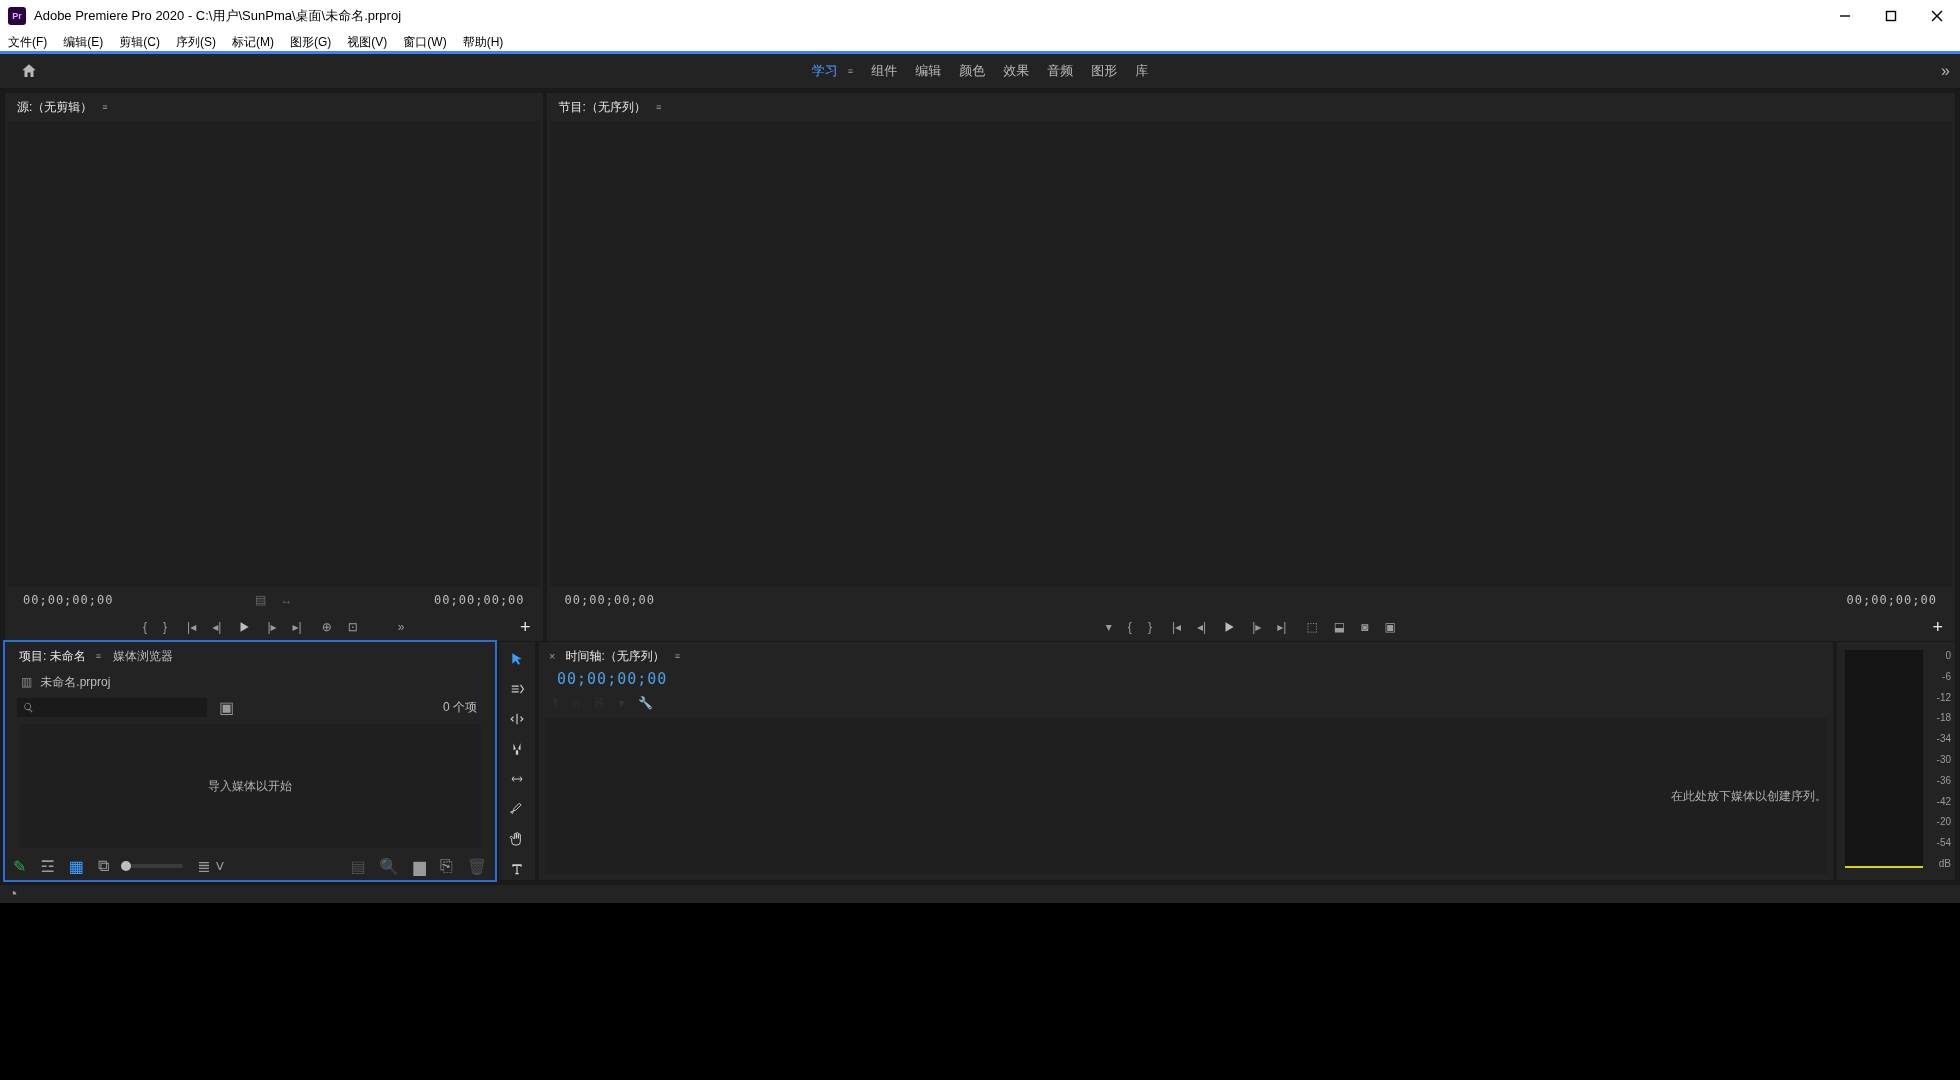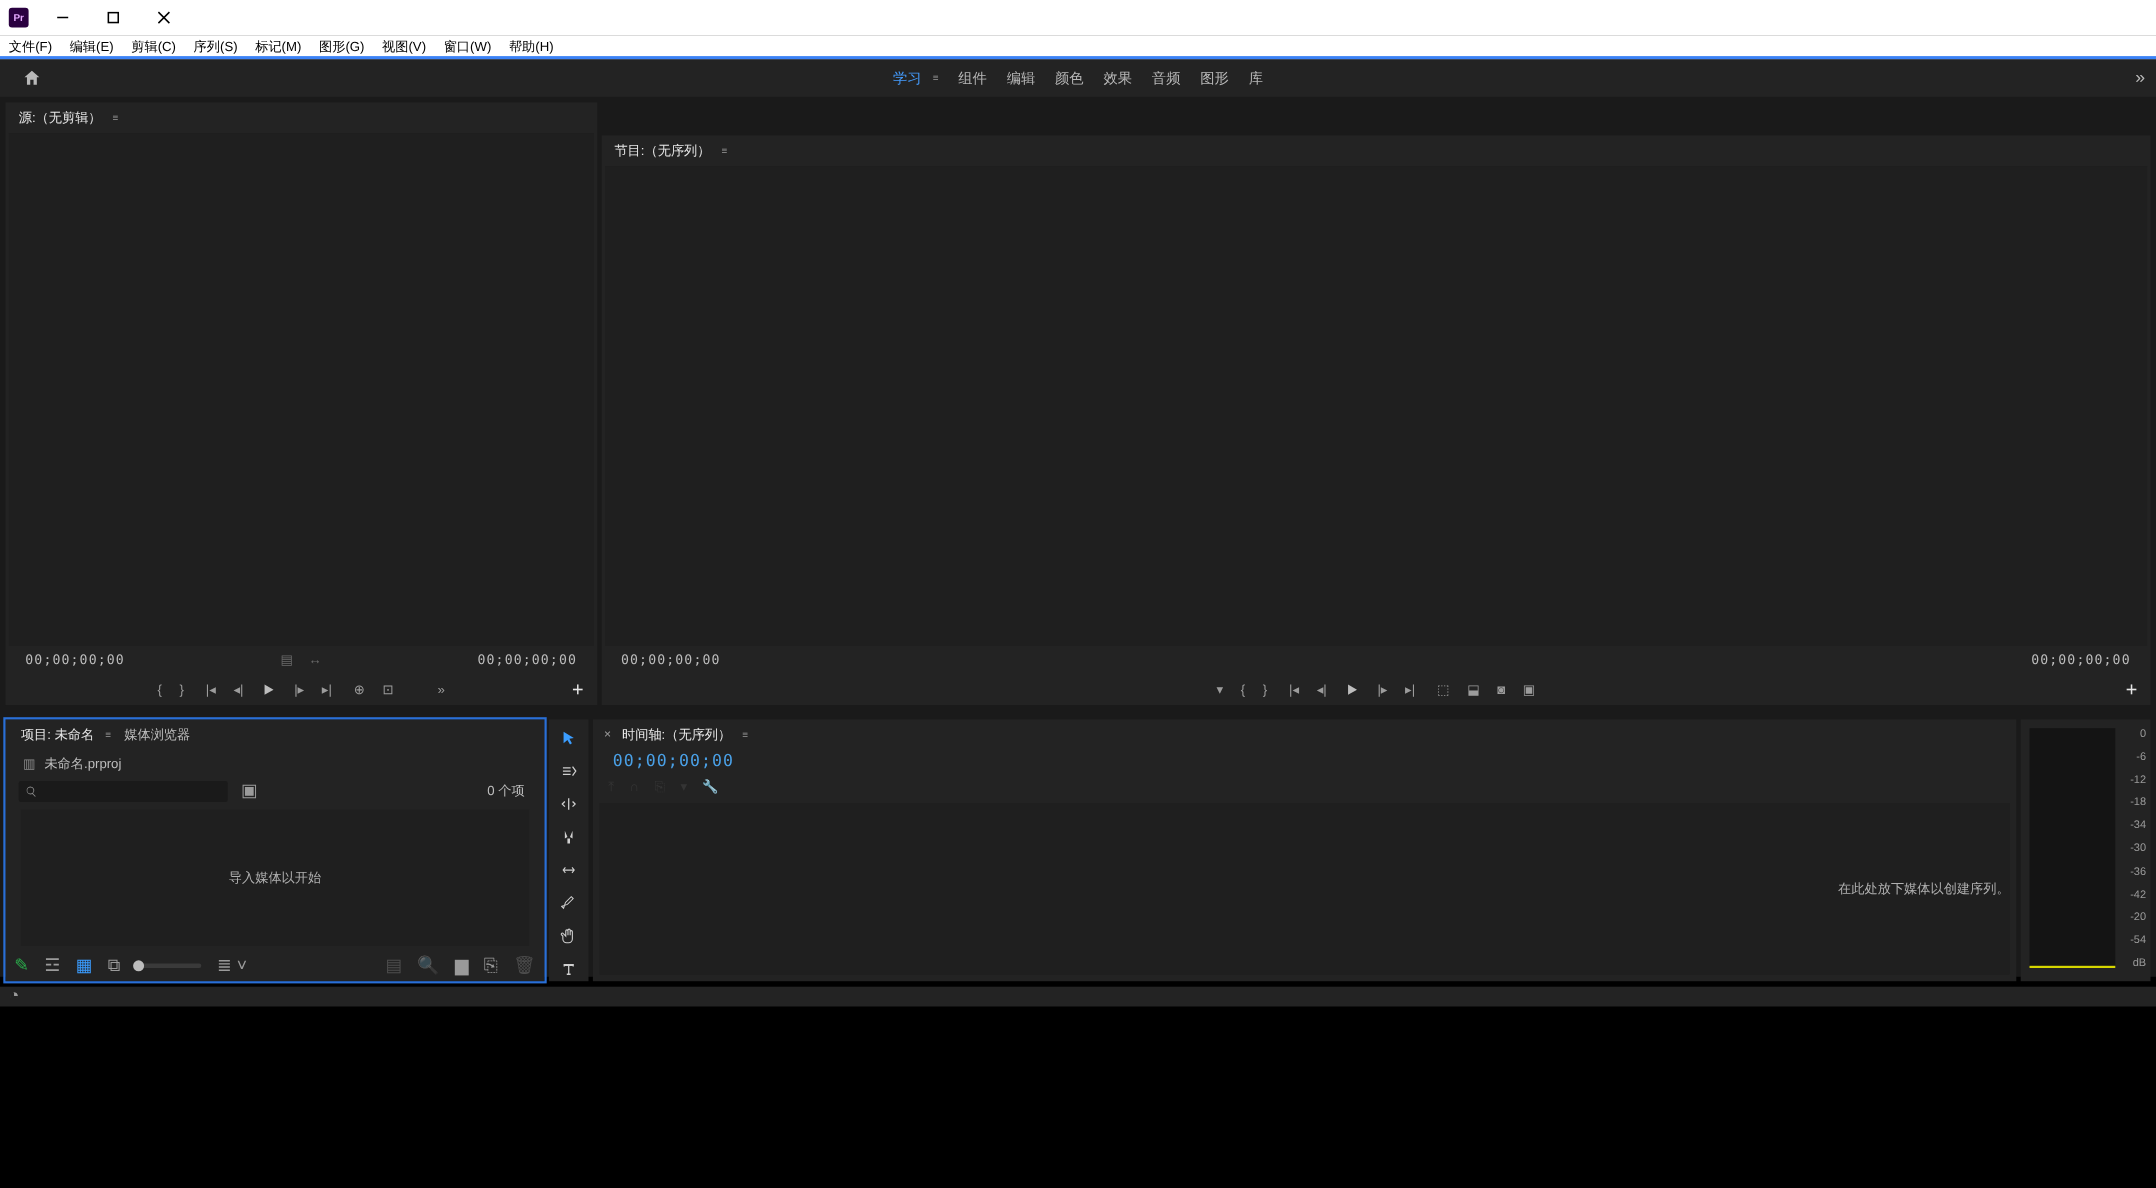--- a/index.html
+++ b/index.html
@@ -20,28 +20,28 @@
 
 .wsbar { height:34px; background:#232323; display:flex; align-items:center; position:relative; }
 .wsbar .home { width:58px; height:34px; display:flex; align-items:center; justify-content:center; }
 .wsbar .home svg { fill:#b8b8b8; }
 .wsbar .wsgroup { position:absolute; left:50%; transform:translateX(-50%); display:flex; gap:18px; }
 .wsbar .ws { color:#b8b8b8; font-size:13px; display:flex; align-items:center; gap:6px; }
 .wsbar .ws.active { color:#459dff; }
 .wsbar .expand { margin-left:auto; margin-right:10px; color:#b8b8b8; }
 
 
-.workspace { flex:1; display:flex; flex-direction:column; padding:5px; gap:13px; }
+.workspace { flex:1; display:flex; flex-direction:column; padding:5px; gap:1px; }
 .row { display:flex; gap:4px; }
 .panel { background:#232323; position:relative; }
 
 
 .row-top { height:548px; }
 .monitor { flex:1; display:flex; flex-direction:column; }
-.monitor.right { flex:2.62;margin-top:30px; }
+.monitor.right { flex:2.62; }
 .panel-tabs { height:28px; display:flex; align-items:center; gap:4px; padding-left:10px; }
 .tab { color:#bdbdbd; font-size:12px; display:flex; align-items:center; gap:6px; padding:4px 2px; }
 .tab.active { color:#e6e6e6; }
 .menu-glyph { color:#9a9a9a; font-size:9px; margin-left:4px; }
 .monitor-body { flex:1; background:#1f1f1f; margin:0 3px; }
 .monitor-footer { height:26px; display:flex; align-items:center; justify-content:space-between; padding:0 18px; color:#bdbdbd; font-size:12px; }
 .monitor-footer .midicons { display:flex; gap:14px; color:#6a6a6a; font-size:12px; }
 .transport { height:28px; display:flex; align-items:center; justify-content:center; gap:20px; color:#9c9c9c; font-size:12px; position:relative; }
 .transport svg { fill:#bdbdbd; }
 .transport .grp { display:flex; gap:16px; align-items:center; }
@@ -90,20 +90,21 @@
 .status { height:22px; background:#232323; display:flex; align-items:center; padding-left:8px; color:#9a9a9a; }
 .disabled { opacity:.35; }
 </style>
 </head>
 <body>
 
 <div class="app">
 
   <div class="titlebar">
     <div class="logo">Pr</div>
+    <div class="title">Adobe Premiere Pro 2020 - C:\用户\SunPma\桌面\未命名.prproj</div>
     <div class="winbtn">
         <svg width="12" height="12">
           <line x1="1" y1="6" x2="11" y2="6" stroke-width="1.4"></line>
         </svg>
       </div>
     <div class="winbtn">
         <svg width="12" height="12">
           <rect x="1.5" y="1.5" width="9" height="9" fill="none" stroke-width="1.4"></rect>
         </svg>
       </div>

